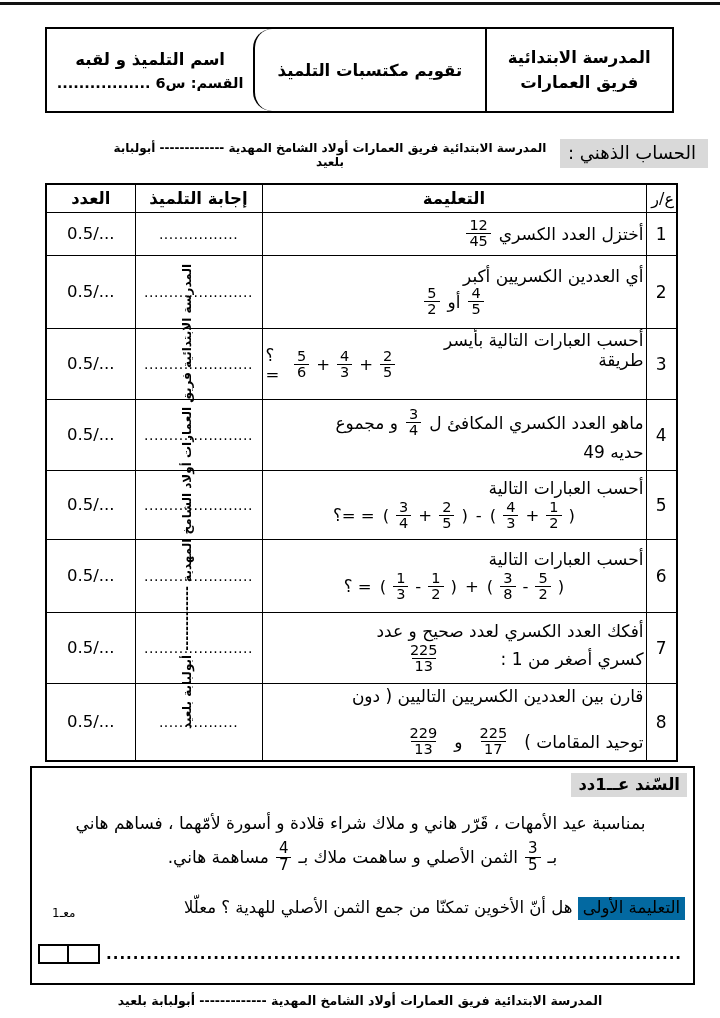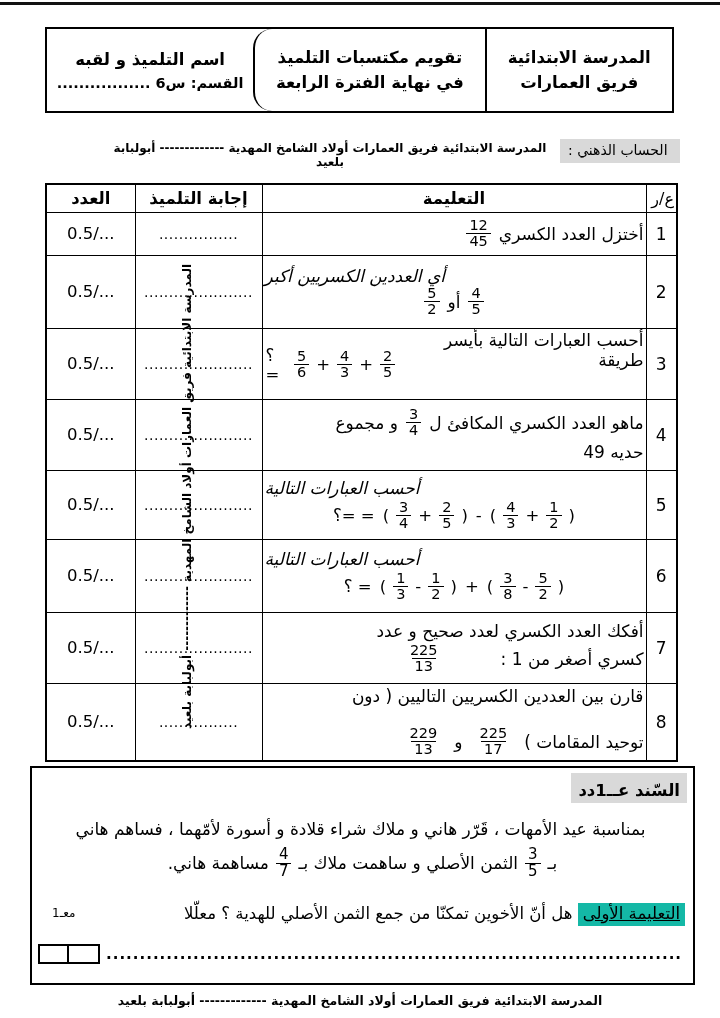--- a/index.html
+++ b/index.html
@@ -16,78 +16,77 @@
   .hdr .cell{display:flex;flex-direction:column;justify-content:center;align-items:center;
        gap:6px;font-weight:bold;font-size:16.5px;box-sizing:border-box;padding:4px 2px;}
   .hdr .c1{width:30%;border-left:2.5px solid #000;}
   .hdr .c2{width:37%;border-left:2.5px solid #000;border-radius:19px;}
   .hdr .c3{width:33%;}
   .hdr .ltrline{direction:ltr;unicode-bidi:embed;font-size:14.5px;font-weight:bold;}
   
   .wm-top{left:100px;top:141px;width:460px;text-align:center;font-size:12px;font-weight:bold;direction:rtl;}
   .wm-bottom{left:0;top:993px;width:720px;text-align:center;font-size:12.5px;font-weight:bold;direction:rtl;}
   
-  .sec1{left:560px;top:139px;background:#d9d9d9;padding:3px 12px 5px 8px;font-size:14px;direction:rtl;}
+  .sec1{left:560px;top:139px;background:#d9d9d9;padding:3px 12px 5px 8px;font-size:18px;direction:rtl;}
   
   table.main{left:45px;top:183px;position:absolute;border-collapse:collapse;direction:rtl;
     width:631px;table-layout:fixed;background:transparent;}
   table.main td,table.main th{border:1.7px solid #000;padding:1px 2px;vertical-align:middle;box-sizing:border-box;}
   table.main{border:2.5px solid #000;}
   th.h{font-size:16.5px;font-weight:bold;height:28px;margin-left:35px;}
   th.hn{font-size:16px;font-weight:normal;text-align:right;padding-right:4px;}
   td.cno{text-align:center;font-size:17px;}
   td.cans{text-align:center;font-size:14px;letter-spacing:0.5px;color:#000;}
   td.cscore{text-align:center;font-size:16.5px;direction:ltr;}
   td.cinstr{font-size:17px;padding:3px 7px 3px 4px;}
   .iline{direction:rtl;display:flex;align-items:center;gap:8px;}
   .iline.center{justify-content:center;}
   .tline{direction:rtl;text-align:right;}
-  .tline.center{text-align:left;font-style:italic;}
+  .tline.center{text-align:right;}
   .frac{display:inline-flex;flex-direction:column;align-items:center;line-height:1.05;
         font-size:14.5px;vertical-align:middle;direction:ltr;}
   .frac .den{border-top:1.6px solid #000;padding:0 3px;}
   .frac .num{padding:0 3px;}
   .eq{direction:ltr;display:flex;align-items:center;justify-content:center;gap:6px;
       font-size:16.5px;margin-top:2px;}
   .eq .op{padding:0 1px;}
   .r7line{direction:rtl;display:flex;align-items:center;gap:60px;margin-top:2px;}
   .r8line{direction:rtl;display:flex;align-items:center;gap:14px;margin-top:2px;}
   
   .wm-vert{left:-26px;top:470px;width:426px;transform:rotate(-90deg);direction:rtl;
     text-align:center;font-size:12px;font-weight:bold;white-space:nowrap;pointer-events:none;}
   
   .sbox{left:30px;top:766px;width:665px;height:219px;border:2px solid #000;box-sizing:border-box;direction:rtl;}
   .stitle{display:inline-block;background:#d9d9d9;font-weight:bold;font-size:16.5px;
-    margin:5px 6px 0 0;padding:8px 7px 3px 7px;}
+    margin:5px 6px 0 0;padding:2px 7px 3px 7px;}
   .sp1{font-size:17px;text-align:center;padding:0 10px 0 6px;margin-top:16px;}
   .sp2{display:flex;direction:rtl;align-items:center;justify-content:center;gap:7px;
     font-size:17px;margin-top:8px;}
   .sp2 .frac{font-size:15px;}
   .qline{font-size:16.5px;padding:0 8px;margin-top:24px;direction:rtl;}
-  .hl{background:#14b8a6;padding:1px 5px 3px 5px;text-decoration:underline;}
+  .hl{background:#0369a1;padding:1px 5px 3px 5px;}
   .pagemark{left:52px;top:906px;font-size:12px;direction:rtl;}
   .dotsline{left:38px;top:944px;width:650px;display:flex;direction:ltr;align-items:center;gap:6px;}
   .gradebox{width:62px;height:20px;border:2px solid #000;display:flex;box-sizing:border-box;flex:none;}
   .gradebox .gc{width:50%;height:100%;box-sizing:border-box;}
   .gradebox .gc:first-child{border-right:2px solid #000;}
   .ansdots{overflow:hidden;white-space:nowrap;font-size:15px;letter-spacing:1px;font-weight:bold;width:575px;}
 </style>
 </head>
 <body>
 
 <div class="abs top-rule"></div>
 
 <div class="abs hdr">
   <div class="cell c1">
     <span>المدرسة الابتدائية</span>
     <span>فريق العمارات</span>
   </div>
   <div class="cell c2">
     <span>تقويم مكتسبات التلميذ</span>
-    <span>في نهاية الفترة الرابعة</span>
   </div>
   <div class="cell c3">
     <span>اسم التلميذ و لقبه</span>
     <span class="ltrline">................. القسم: س6</span>
   </div>
 </div>
 
 <div class="abs wm-top">المدرسة الابتدائية فريق العمارات أولاد الشامخ المهدية ------------- أبولبابة بلعيد</div>
 <div class="abs sec1">الحساب الذهني :</div>
 

